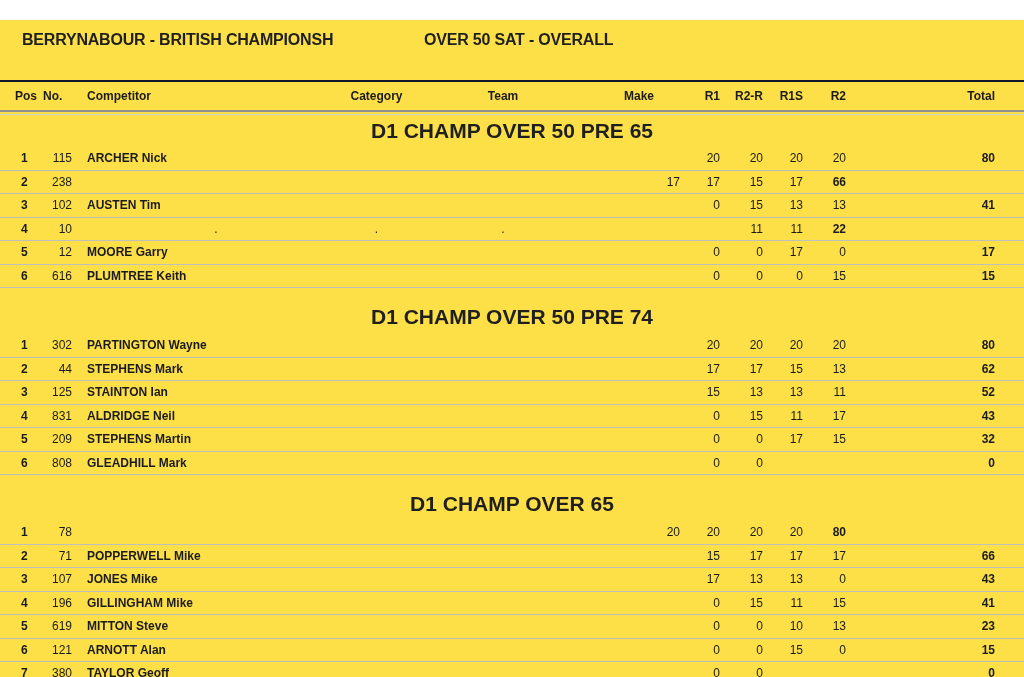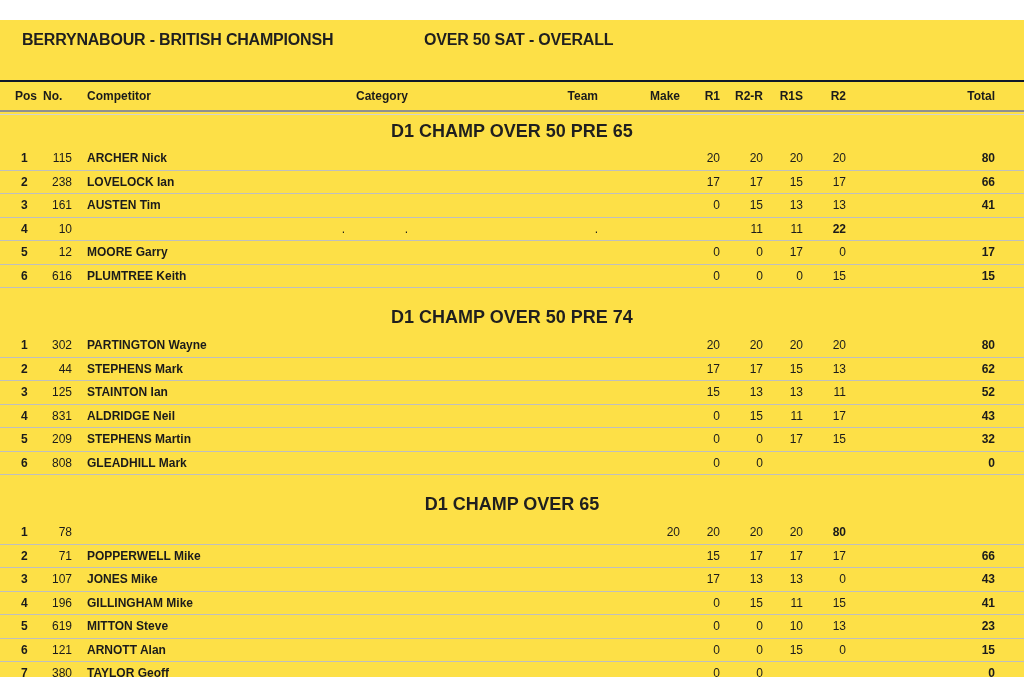--- a/index.html
+++ b/index.html
@@ -50,29 +50,29 @@
     height: 23.5px;
     border-bottom: 1px solid #bfbfbf;
     font-size: 12px;
   }
   .cell { white-space: nowrap; overflow: hidden; }
   .c-pos { padding-left: 6px; font-weight: 700; }
   .thead-row .c-pos { padding-left: 0; }
   .c-no { text-align: right; }
   .thead-row .c-no { text-align: left; padding-left: 3px; }
   .c-comp { font-weight: 700; }
-  .c-cat, .c-team, .c-make { text-align: right; }
+  .c-cat, .c-team, .c-make { text-align: center; }
   .c-num { text-align: right; }
   .c-total { text-align: right; font-weight: 700; }
   .section-title {
     height: 46px;
     padding-top: 20px;
     text-align: center;
     font-weight: 700;
-    font-size: 18px;
+    font-size: 21px;
     line-height: 18px;
     color: #1f1f1f;
   }
   .section-title.first { height: 32px; padding-top: 7px; }
 </style>
 </head>
 <body>
 
 <div class="page">
   <div class="doc-title" id="title-left">BERRYNABOUR - BRITISH CHAMPIONSH</div>
@@ -113,33 +113,32 @@
           <div class="cell c-num">20</div>
           <div class="cell c-num">20</div>
           <div class="cell c-num">20</div>
           <div class="cell c-num">20</div>
           <div class="cell c-total">80</div>
         </div>
         <div class="grid-row data-row">
           <div class="cell c-pos">2</div>
           <div class="cell c-no">238</div>
           <div class="cell c-spacer"></div>
-          <div class="cell c-comp">LOVELOCK Ian</div>
           <div class="cell c-cat"></div>
           <div class="cell c-team"></div>
           <div class="cell c-make"></div>
           <div class="cell c-num">17</div>
           <div class="cell c-num">17</div>
           <div class="cell c-num">15</div>
           <div class="cell c-num">17</div>
           <div class="cell c-total">66</div>
         </div>
         <div class="grid-row data-row">
           <div class="cell c-pos">3</div>
-          <div class="cell c-no">161</div>
+          <div class="cell c-no">102</div>
           <div class="cell c-spacer"></div>
           <div class="cell c-comp">AUSTEN Tim</div>
           <div class="cell c-cat"></div>
           <div class="cell c-team"></div>
           <div class="cell c-make"></div>
           <div class="cell c-num">0</div>
           <div class="cell c-num">15</div>
           <div class="cell c-num">13</div>
           <div class="cell c-num">13</div>
           <div class="cell c-total">41</div>

